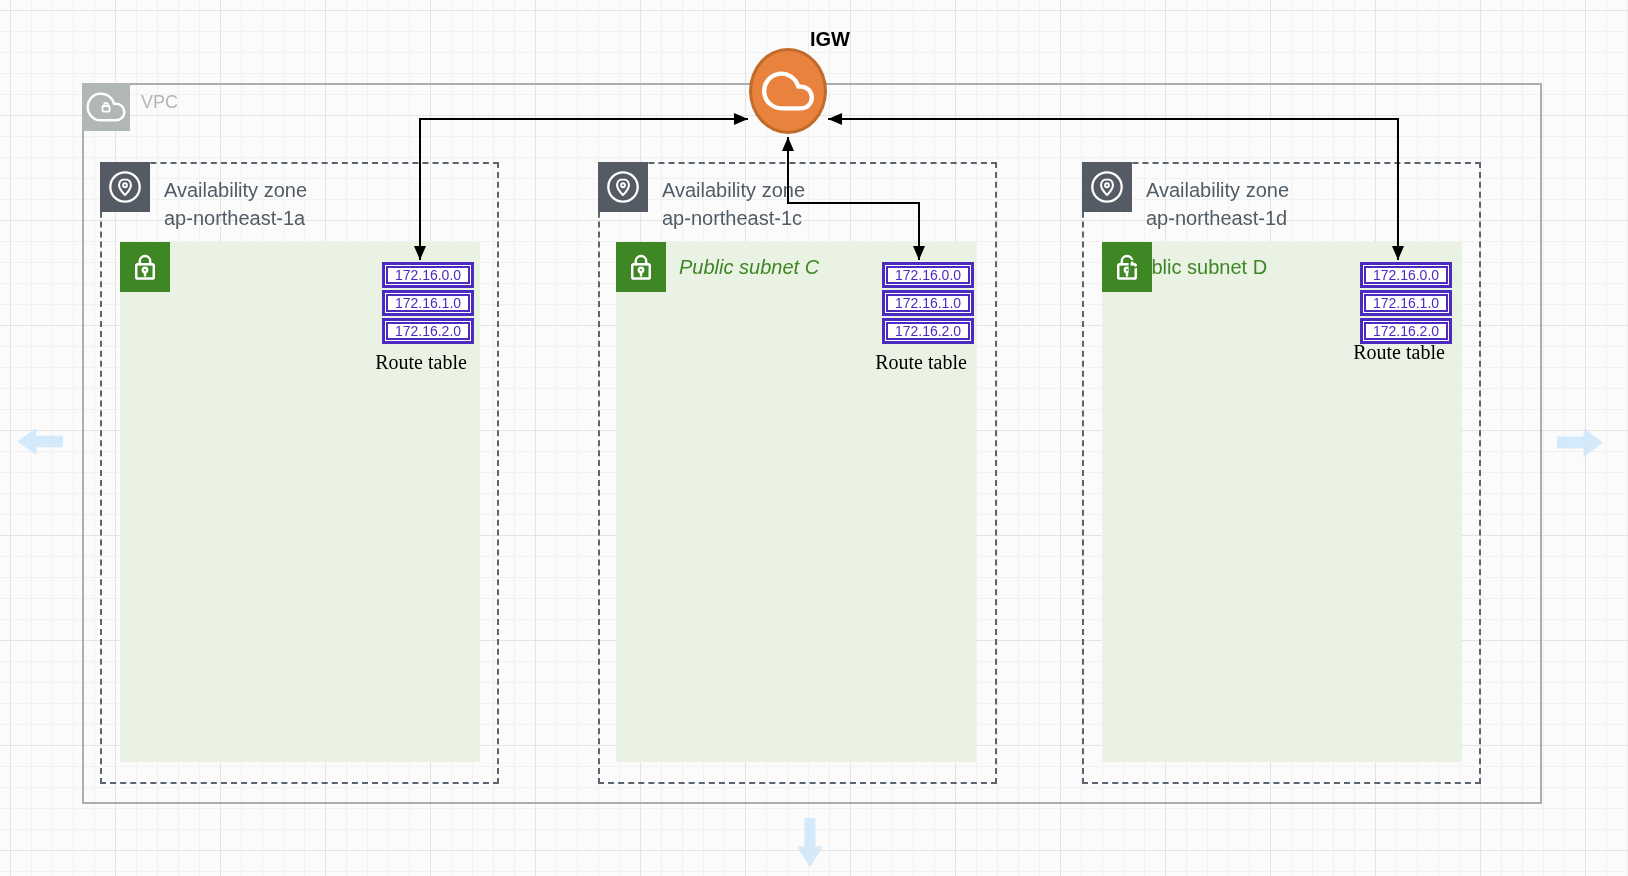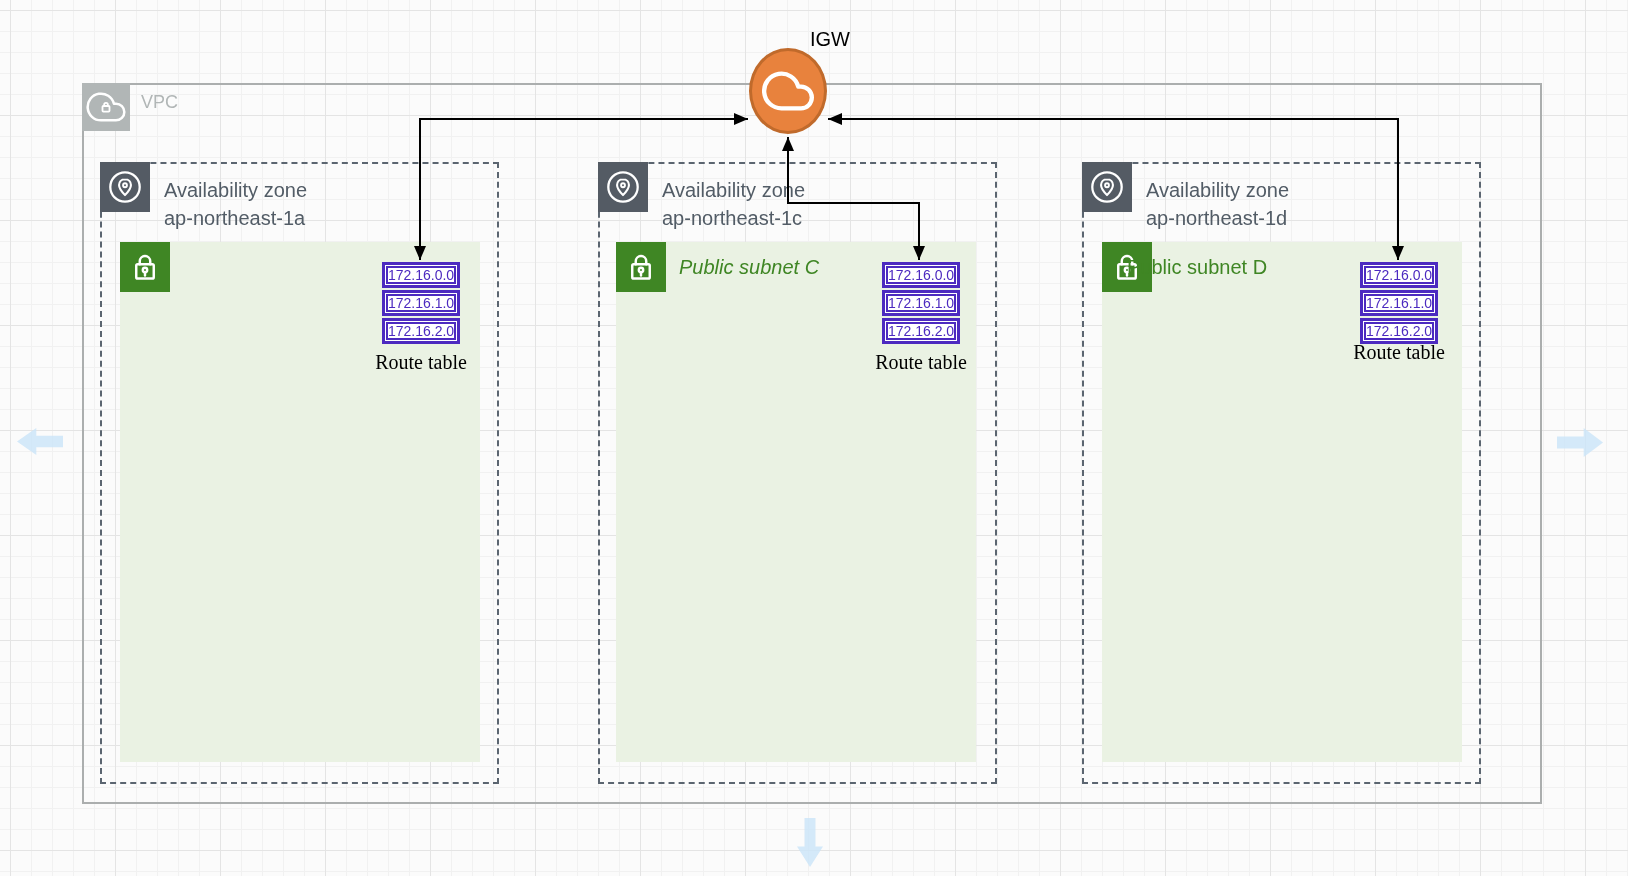--- a/index.html
+++ b/index.html
@@ -24,27 +24,27 @@
   .vpc-label{left:141px;top:92px;font-size:18px;color:var(--vpc-gray);z-index:2;}
   
   .az-box{top:162px;width:395px;height:618px;border:2px dashed #5b6570;z-index:2;}
   .az-icon{top:162px;width:50px;height:50px;background:var(--az-dark);z-index:3;display:flex;align-items:center;justify-content:center;}
   .az-label{top:176px;font-size:20px;line-height:28px;color:#525c66;z-index:3;white-space:nowrap;}
   
   .subnet-box{top:242px;width:360px;height:520px;background:var(--subnet-bg);z-index:2;}
   .subnet-icon{top:242px;width:50px;height:50px;background:var(--subnet-green);z-index:3;display:flex;align-items:center;justify-content:center;}
   .subnet-label{top:242px;height:50px;line-height:50px;font-size:20px;color:var(--subnet-green);z-index:3;white-space:nowrap;}
   
-  .rt-group{top:262px;width:78px;display:flex;flex-direction:column;gap:2px;z-index:4;align-items:center;}
+  .rt-group{top:262px;width:92px;display:flex;flex-direction:column;gap:2px;z-index:4;}
   .rt-box{border:3px solid var(--route-purple);background:#fff;padding:1px;box-sizing:border-box;}
   .rt-inner{border:2px solid var(--route-purple);color:var(--route-purple);font-size:14px;line-height:14px;text-align:center;padding:0;}
   .rt-label{width:160px;text-align:center;font-size:20px;color:#000;z-index:4;white-space:nowrap;font-family:Liberation Serif, serif;}
   
   .igw-node{left:749px;top:48px;width:78px;height:86px;border-radius:50%;background:var(--igw-fill);border:3px solid var(--igw-stroke);box-sizing:border-box;z-index:6;display:flex;align-items:center;justify-content:center;}
-  .igw-label{left:810px;top:28px;font-size:20px;color:#000;z-index:6;}
+  .igw-label{left:810px;top:28px;font-size:20px;color:#000;z-index:6;font-weight:bold;}
   
   .edges{left:0;top:0;width:1628px;height:876px;z-index:5;pointer-events:none;}
   
   .nav-arrow{background:var(--nav-blue);opacity:0.85;z-index:7;}
   .nav-left{left:17px;top:428px;width:46px;height:27px;clip-path:polygon(0% 50%,42% 0%,42% 29%,100% 29%,100% 71%,42% 71%,42% 100%);}
   .nav-right{left:1557px;top:428px;width:46px;height:29px;clip-path:polygon(100% 50%,58% 0%,58% 29%,0% 29%,0% 71%,58% 71%,58% 100%);}
   .nav-down{left:797px;top:818px;width:26px;height:49px;clip-path:polygon(29% 0%,71% 0%,71% 58%,100% 58%,50% 100%,0% 58%,29% 58%);}
 </style>
 </head>
 <body>

